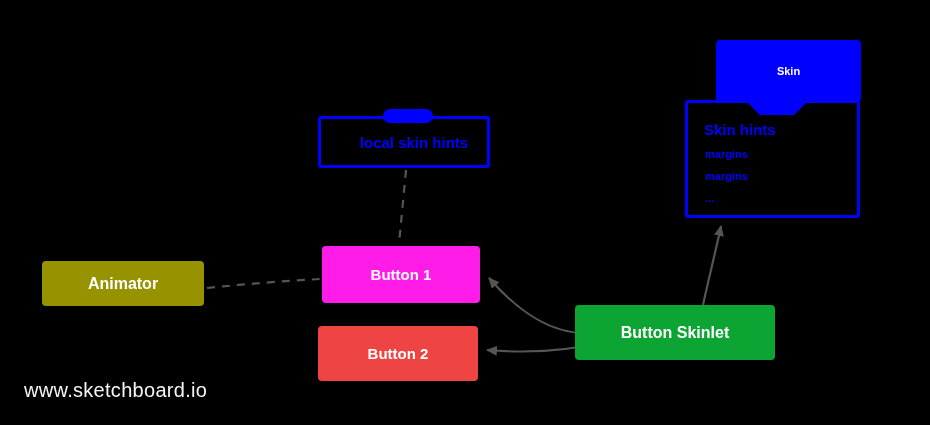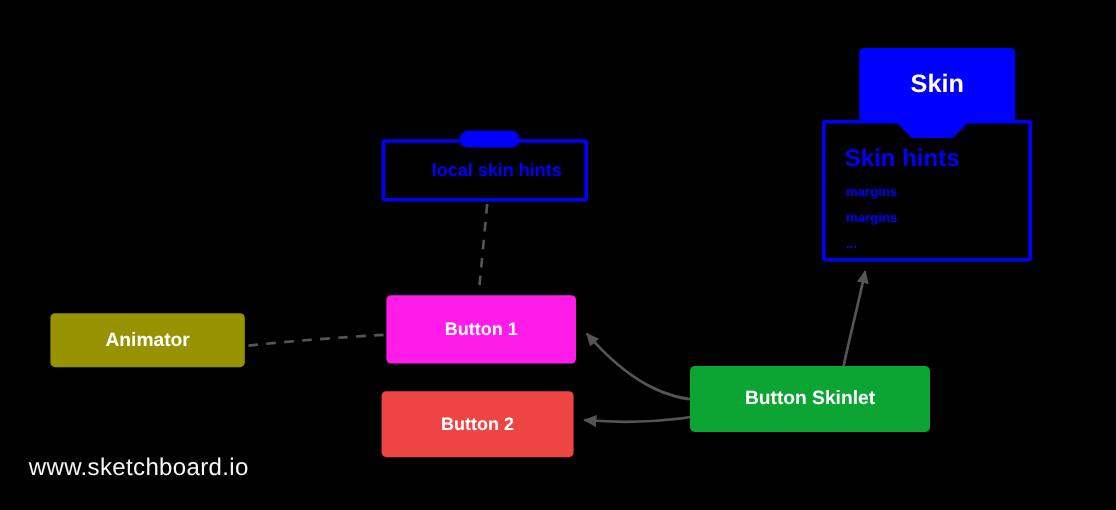--- a/index.html
+++ b/index.html
@@ -42,31 +42,31 @@
     font-size: 15px;
     text-align: center;
   }
   .node.outlined {
     background: #000000;
     border: 3px solid #0000ff;
     color: #0000ff;
     border-radius: 3px;
   }
   
-  .skin       { left: 716px; top: 40px;  width: 130px; height: 62px;  background: #0000ff; font-size: 21px; z-index: 4; }
+  .skin       { left: 716px; top: 40px;  width: 145px; height: 62px;  background: #0000ff; font-size: 11px; z-index: 4; }
   .skin-connector {
     position: absolute;
     left: 744px; top: 99px; width: 66px; height: 16px;
     background: #0000ff;
     clip-path: polygon(0 0, 100% 0, 76% 100%, 24% 100%);
     z-index: 3;
   }
   .skin-hints { left: 685px; top: 100px; width: 175px; height: 118px;
     display: block; text-align: left; z-index: 2; }
-  .sh-title   { margin: 18px 0 10px 16px; font-size: 20px; font-weight: bold; color: #0000ff; }
+  .sh-title   { margin: 18px 0 10px 16px; font-size: 15px; font-weight: bold; color: #0000ff; }
   .sh-item    { margin: 0 0 10px 17px; font-size: 11px; font-weight: bold; color: #0000ff; line-height: 12px; }
   .local-hints{ left: 318px; top: 116px; width: 172px; height: 52px; font-size: 15px; padding-left: 20px; }
   .tab {
     position: absolute;
     left: 62px; top: -10px;
     width: 50px; height: 14px;
     background: #0000ff;
     border-radius: 7px;
   }
   .animator   { left: 42px;  top: 261px; width: 162px; height: 45px; background: #979300; font-size: 16px; }

